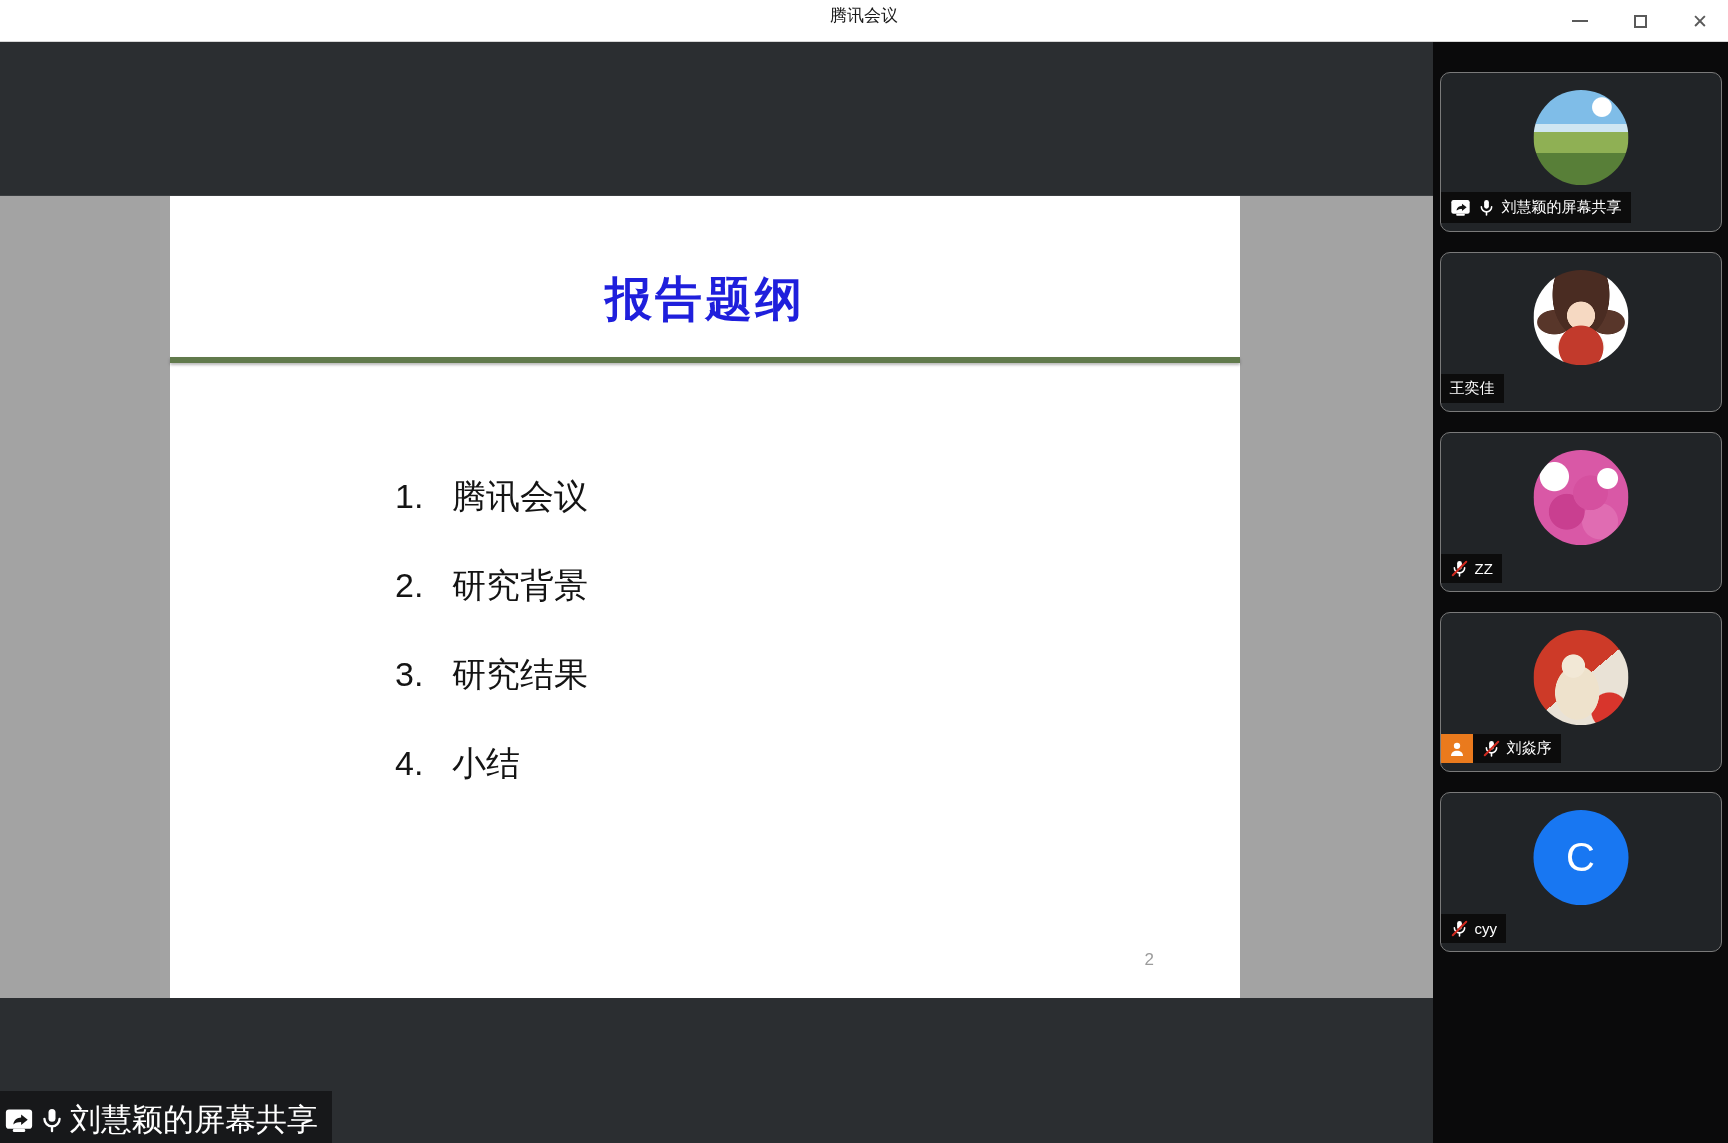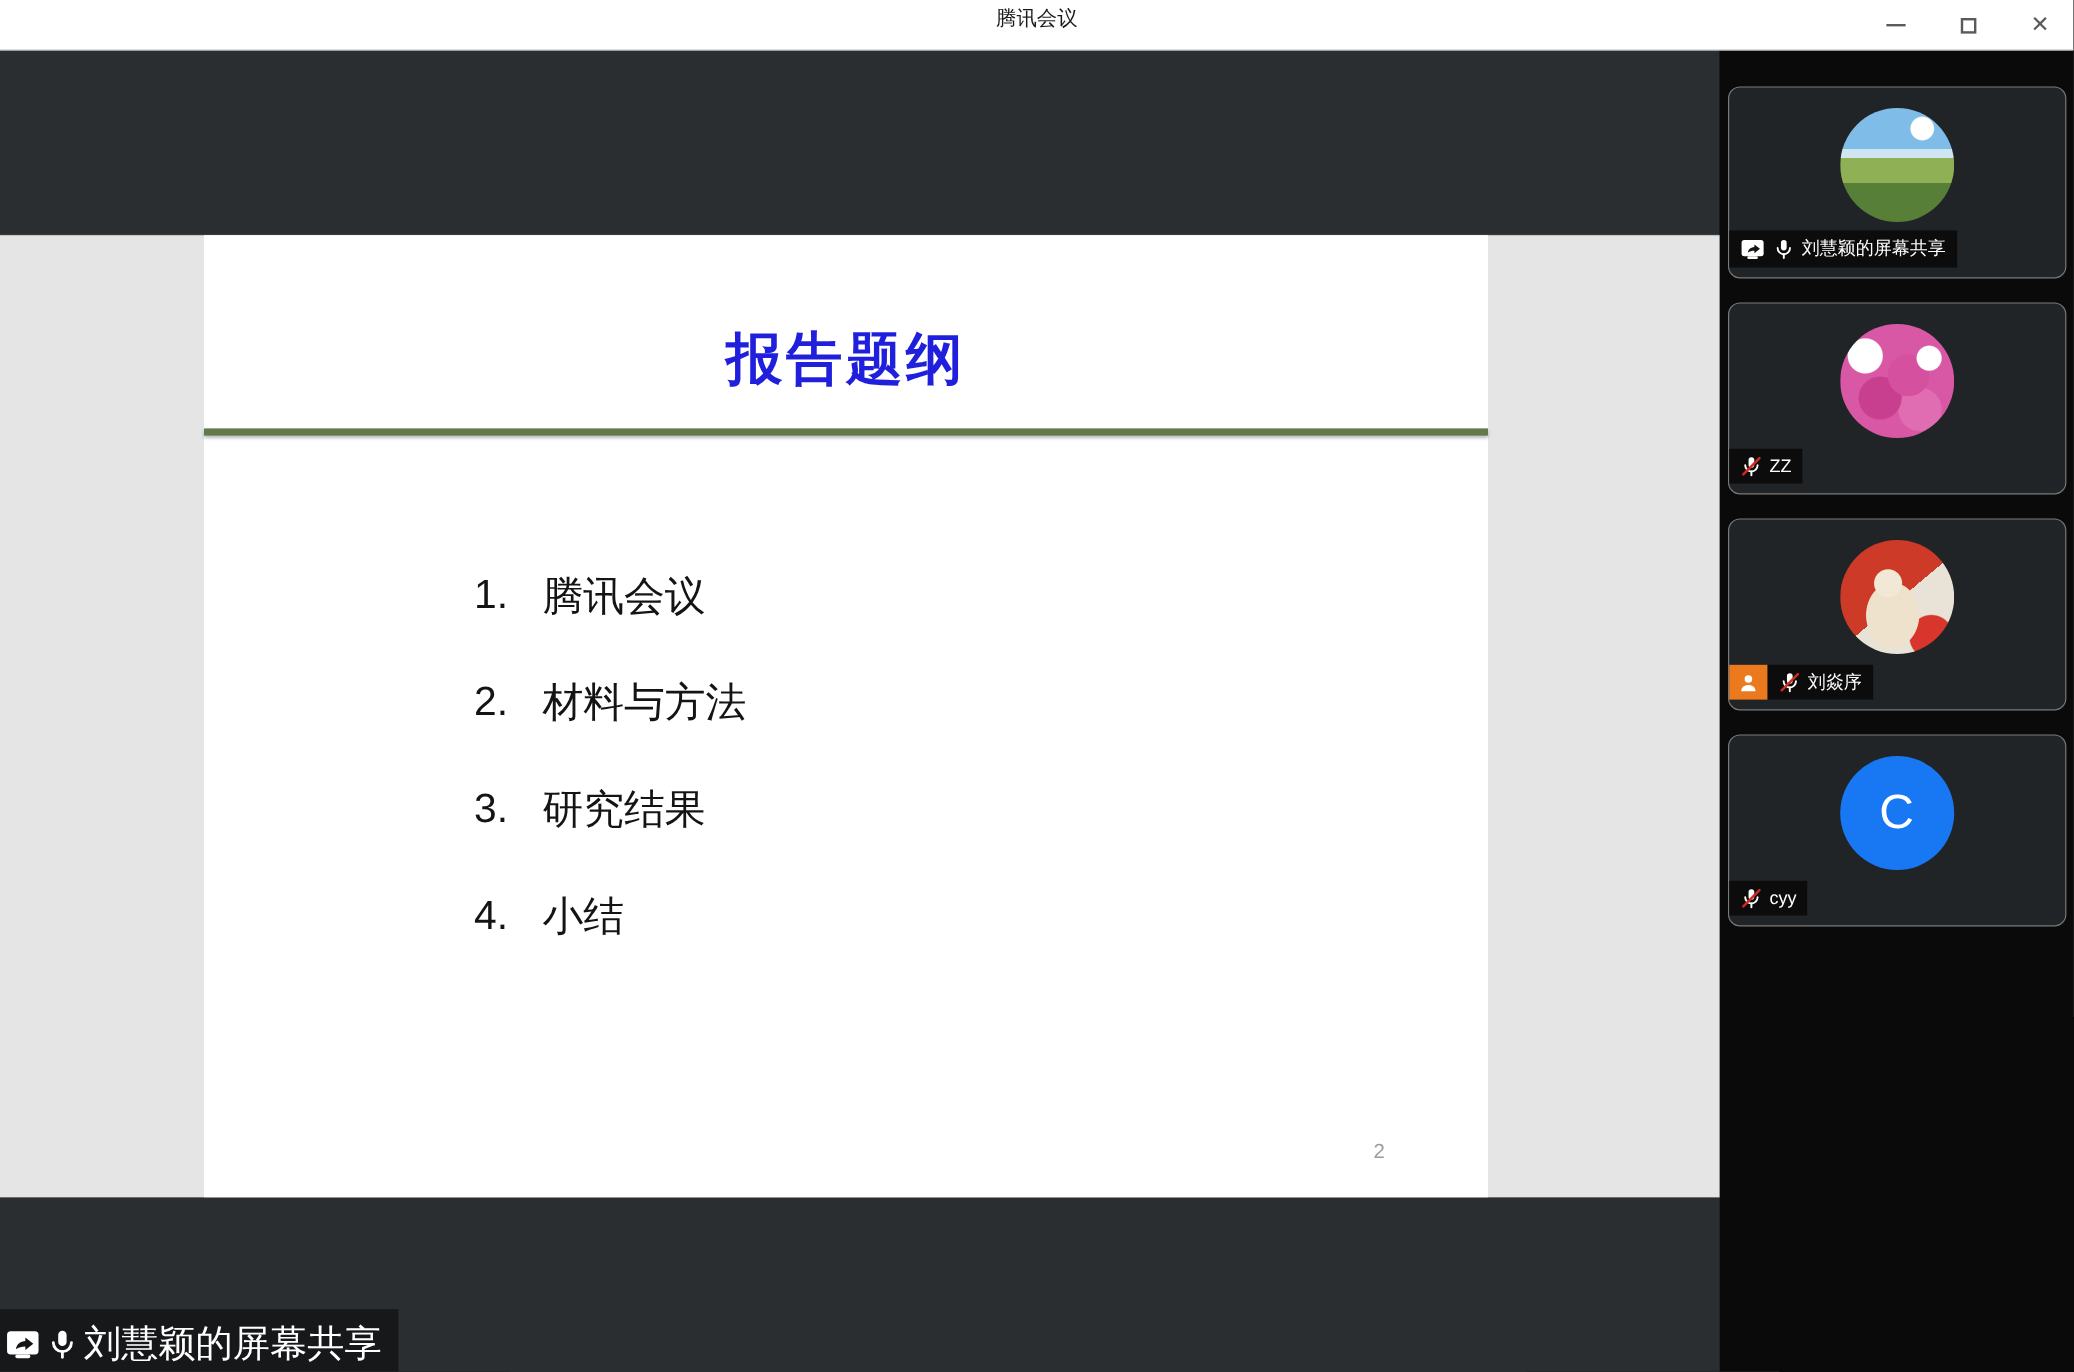--- a/index.html
+++ b/index.html
@@ -21,21 +21,21 @@
   .glyph-max { width:13px; height:13px; border:2px solid #5a5a5a; }
   .glyph-close { font-size:19px; color:#5a5a5a; line-height:1; }
 
   
   .content { flex:1; display:flex; }
 
   
   .main { width:1433px; flex:0 0 auto; display:flex; flex-direction:column;
           background:#2b2e31; }
   .top-strip { height:154px; background:#2b2e31; border-bottom:1px solid #3a3d40; }
-  .stage { height:802px; background:#e5e5e5; position:relative;padding-left:20px; }
+  .stage { height:802px; background:#a3a3a3; position:relative;padding-left:20px; }
   .slide { position:absolute; left:170px; top:0; width:1070px; height:802px;
            background:#ffffff; }
   .slide-title { margin-top:72px; text-align:center; font-size:47px; font-weight:700;
                  color:#1f1fdc; letter-spacing:3px; }
   .slide-divider { margin-top:26px; width:100%; height:6px; background:#617a4c;
                    box-shadow:0 2px 3px rgba(0,0,0,0.28); }
   .slide-list { position:absolute; left:225px; top:282px; }
   .slide-item { display:flex; font-size:34px; color:#141414; height:37px;
                 align-items:center; margin-bottom:52px; }
   .slide-item .num { width:57px; }
@@ -154,21 +154,21 @@
         <div class="slide">
           <div class="slide-title">报告题纲</div>
           <div class="slide-divider"></div>
           <div class="slide-list">
             <div class="slide-item">
               <span class="num">1.</span>
               <span>腾讯会议</span>
             </div>
             <div class="slide-item">
               <span class="num">2.</span>
-              <span>材料与方法</span>
+              <span>研究背景</span>
             </div>
             <div class="slide-item">
               <span class="num">3.</span>
               <span>研究结果</span>
             </div>
             <div class="slide-item">
               <span class="num">4.</span>
               <span>小结</span>
             </div>
           </div>
@@ -198,20 +198,28 @@
                 <use href="#ic-screenshare"></use>
               </svg>
             <svg class="icon-svg" width="19" height="19" viewBox="0 0 24 24">
                 <use href="#ic-mic-on"></use>
               </svg>
             <span class="name">刘慧颖的屏幕共享</span>
           </div>
         </div>
       </div>
 
+      <div class="tile">
+        <div class="avatar av-anime"></div>
+        <div class="tile-label">
+          <div class="label-chip">
+            <span class="name">王奕佳</span>
+          </div>
+        </div>
+      </div>
 
       <div class="tile">
         <div class="avatar av-flowers"></div>
         <div class="tile-label">
           <div class="label-chip">
             <svg class="icon-svg" width="19" height="19" viewBox="0 0 24 24">
                 <use href="#ic-mic-muted"></use>
               </svg>
             <span class="name">ZZ</span>
           </div>

